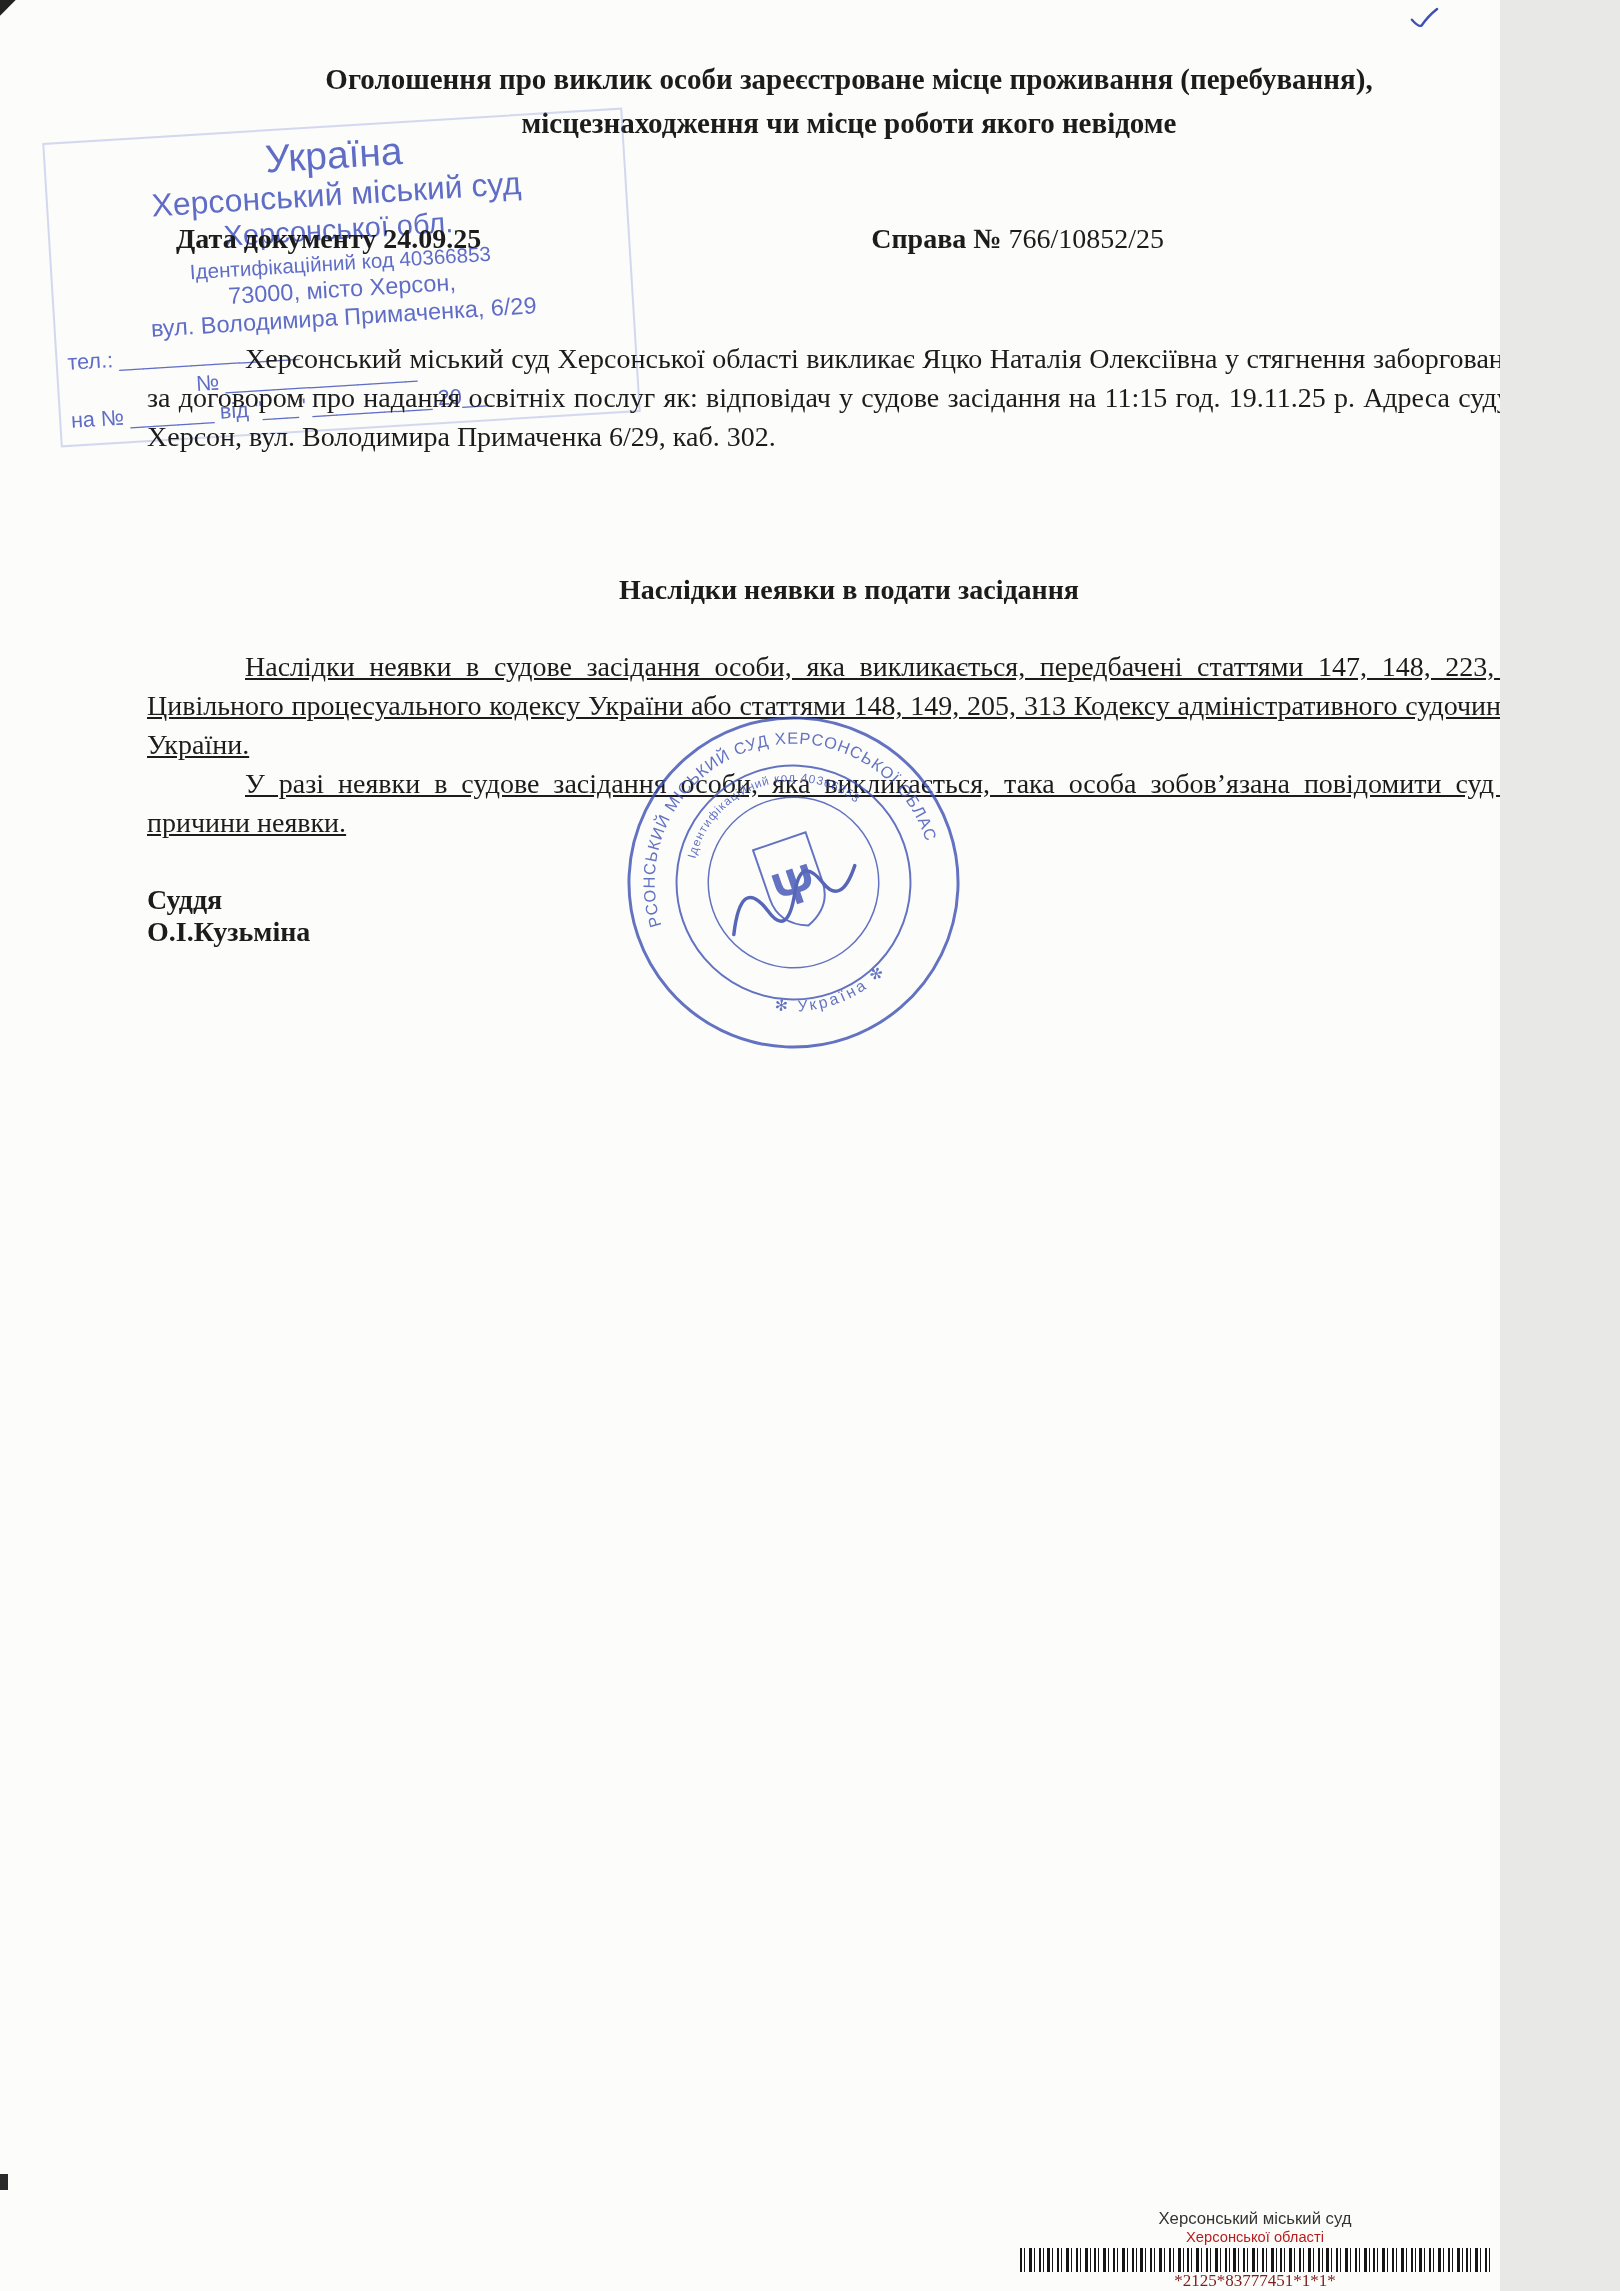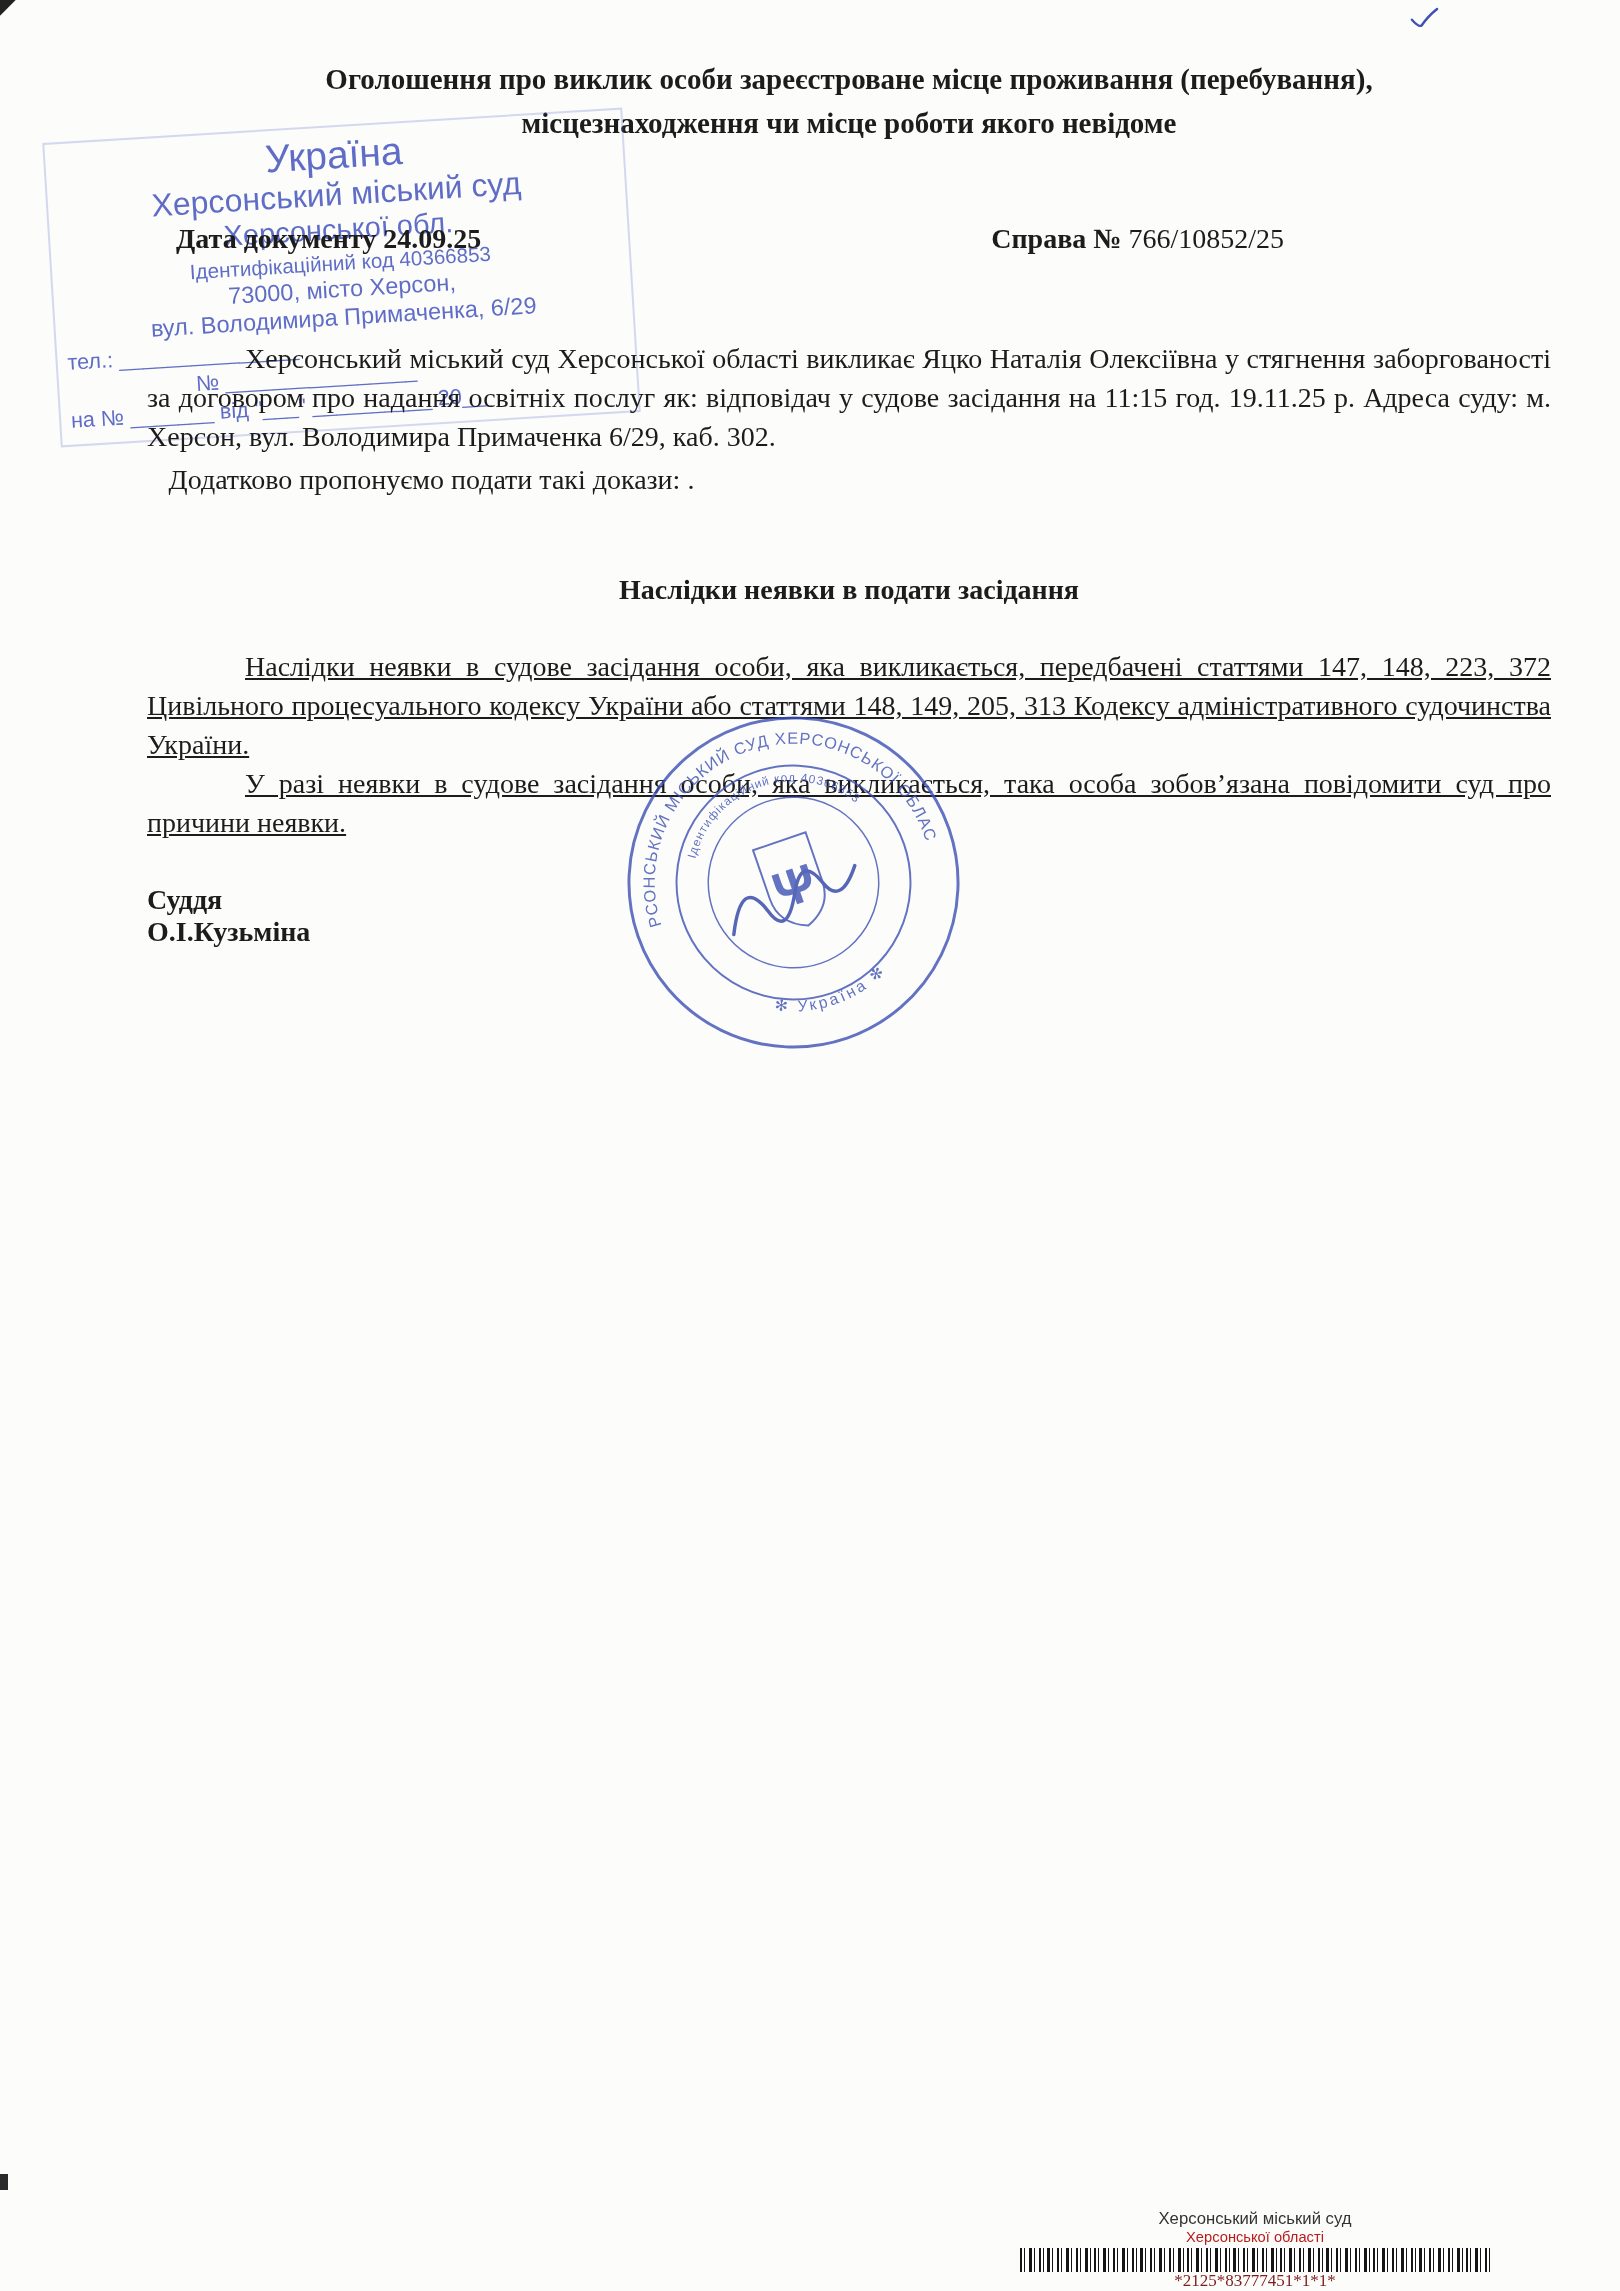--- a/index.html
+++ b/index.html
@@ -1,18 +1,18 @@
 <!DOCTYPE html>
 <html><head>
 <meta charset="utf-8">
 <style>
   html,body{margin:0;padding:0;background:#e8e8e6;}
   .page{
     position:relative;
-    width:1620px;height:2292px;
+    width:1500px;height:2292px;
     background:#fcfcfa;
     overflow:hidden;
     font-family:"Liberation Serif", serif;
     color:#1c1c1c;
   }
   
   .corner-mark{position:absolute;top:0;left:0;width:15.7px;height:15.7px;background:#222;clip-path:polygon(0 0,100% 0,0 100%);}
   .edge-dot{position:absolute;left:0;top:2174px;width:7.8px;height:15.7px;background:#2a2a2a;}
   .tick-mark{position:absolute;left:1409px;top:5.9px;width:31px;height:25.5px;}
 
@@ -139,21 +139,20 @@
       <span>24.09.25</span>
     </div>
     <div>
       <span>Справа №</span>
       <span class="case-value">766/10852/25</span>
     </div>
   </div>
 
   <div class="bodytext">
     <p>Херсонський міський суд Херсонської області викликає Яцко Наталія Олексіївна  у стягнення заборгованості за договором про надання  освітніх послуг  як: відповідач у судове засідання на 11:15 год. 19.11.25 р. Адреса суду: м. Херсон, вул. Володимира Примаченка 6/29, каб. 302.</p>
-    <p class="small-indent">Додатково пропонуємо подати такі докази: .</p>
   </div>
 
   <h2 class="section-heading">Наслідки неявки в подати засідання</h2>
 
   <div class="bodytext2">
     <p>Наслідки неявки в судове засідання особи, яка викликається, передбачені статтями 147, 148, 223, 372 Цивільного процесуального кодексу України або статтями 148, 149, 205, 313 Кодексу адміністративного судочинства України.</p>
     <p>У разі неявки в судове засідання особи, яка викликається, така особа зобов’язана повідомити суд про причини неявки.</p>
   </div>
 
   <div class="sig-row">

